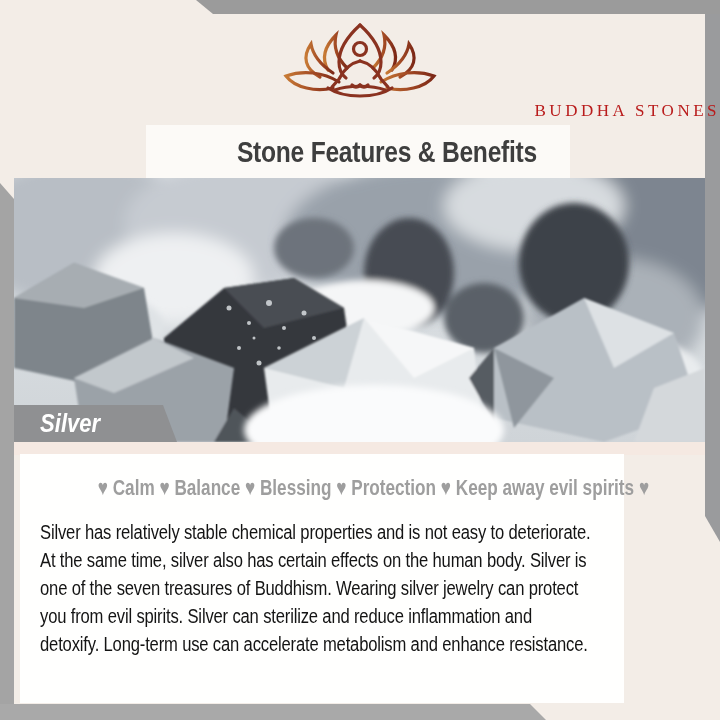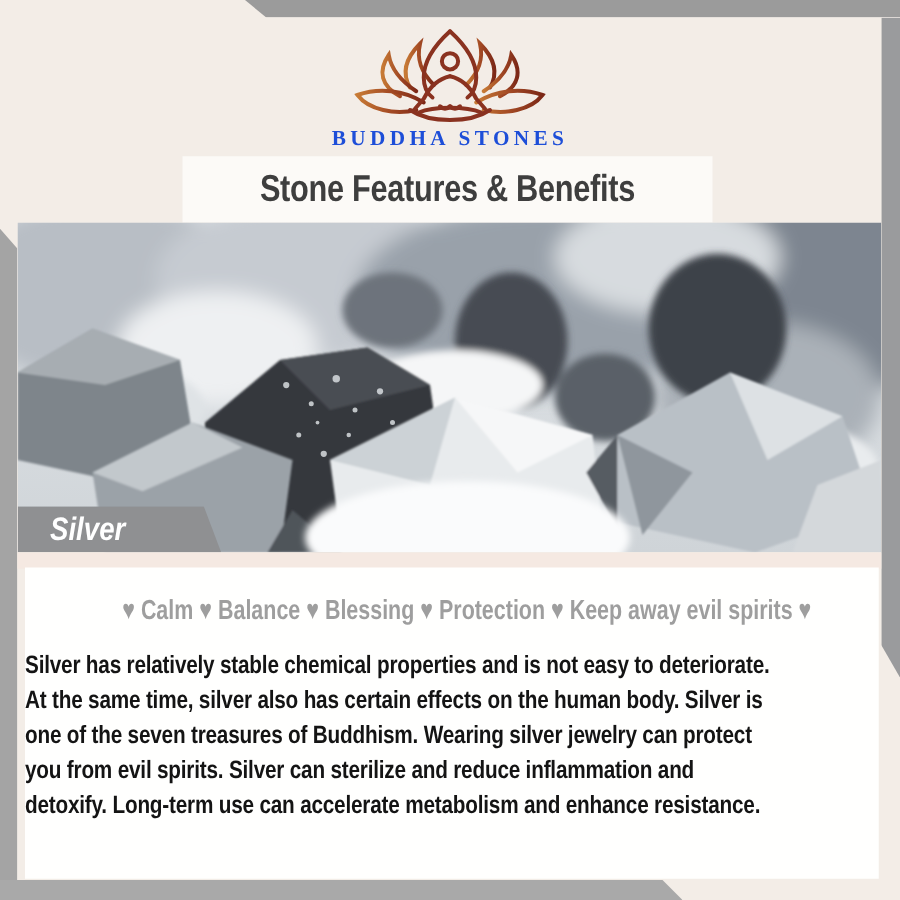--- a/index.html
+++ b/index.html
@@ -10,47 +10,47 @@
   .bar{position:absolute;background:#9d9d9d;}
   .bar-top{left:196px;top:0;width:524px;height:14px;background:#9b9b9b;
            clip-path:polygon(0 0,100% 0,100% 100%,17px 100%);}
   .bar-right{left:705px;top:14px;width:15px;height:528px;background:#9a9b9d;
            clip-path:polygon(0 0,100% 0,100% 100%,0 calc(100% - 26px));}
   .bar-left{left:0;top:183px;width:14px;height:537px;background:#a4a4a4;
            clip-path:polygon(0 0,100% 16px,100% 100%,0 100%);}
   .bar-bottom{left:0;top:704px;width:546px;height:16px;background:#a9a9a9;
            clip-path:polygon(0 0,calc(100% - 16px) 0,100% 100%,0 100%);}
   .logo-svg{position:absolute;left:275px;top:20px;width:170px;height:80px;}
-  .brand{position:absolute;left:0;top:101px;width:720px;text-align:center;
+  .brand{position:absolute;left:0;top:101px;width:720px;text-align:right;
          font-family:"Liberation Serif","DejaVu Serif",serif;
-         font-size:17px;letter-spacing:3.5px;color:#1d4ed8;font-weight:700;}
+         font-size:17px;letter-spacing:3.5px;color:#b91c1c;font-weight:400;}
 
   
   .banner{position:absolute;left:146px;top:125px;width:424px;height:53px;background:#fcfaf7;
-          display:flex;align-items:center;justify-content:center;}
+          display:flex;align-items:center;justify-content:flex-end;}
   .banner-title{white-space:nowrap;font-weight:bold;font-size:30px;color:#3e3e3e;
           transform:scaleX(.82);transform-origin:center;letter-spacing:-0.3px;}
 
   
   .photo{position:absolute;left:14px;top:178px;width:691px;height:264px;overflow:hidden;font-style:italic;}
   .photo svg{display:block;width:691px;height:264px;}
   .under-photo-band{position:absolute;left:14px;top:442px;width:691px;height:13px;background:#f5e9e2;}
 
   .silver-badge{position:absolute;left:0;bottom:0;width:163px;height:37px;background:#8f9092;
           clip-path:polygon(0 0,calc(100% - 14px) 0,100% 100%,0 100%);}
   .silver-badge span{display:inline-block;margin-left:26px;line-height:37px;color:#ffffff;
           font-weight:bold;font-size:26px;transform:scaleX(.85);transform-origin:left center;
           white-space:nowrap;}
 
   
-  .panel{position:absolute;left:20px;top:454px;width:683px;height:249px;background:#fffffe;}
+  .panel{position:absolute;left:20px;top:454px;width:604px;height:249px;background:#fffffe;}
   .hearts{margin-top:21px;text-align:center;}
   .hearts span{display:inline-block;white-space:nowrap;font-weight:bold;font-size:22px;
           color:#9e9e9e;transform:scaleX(.78);transform-origin:center;}
-  .desc{margin-top:17px;margin-left:0;color:#141414;font-weight:bold;}
+  .desc{margin-top:17px;margin-left:20px;color:#141414;}
   .desc div{white-space:nowrap;font-size:20px;line-height:28px;letter-spacing:-0.2px;
           transform:scaleX(.83);transform-origin:left center;}
 </style>
 </head>
 <body>
 
 <div class="stage">
 
   <div class="bar bar-top"></div>
   <div class="bar bar-right"></div>

